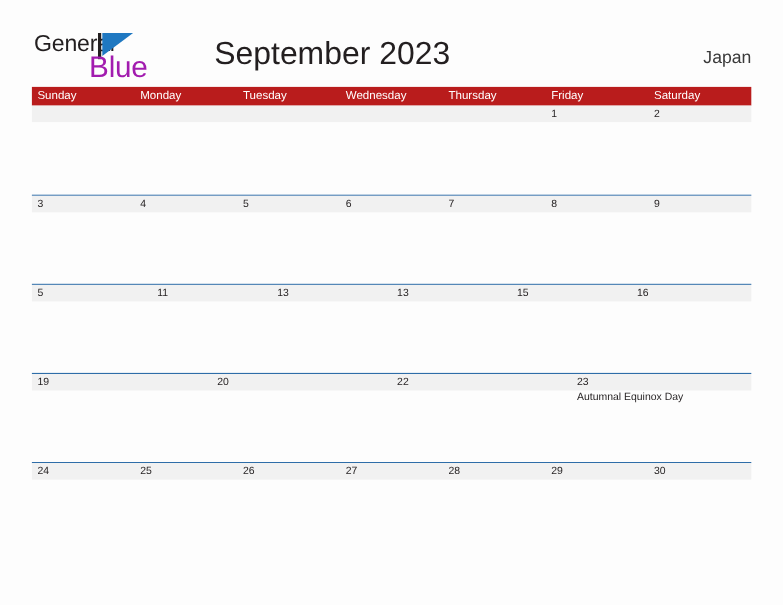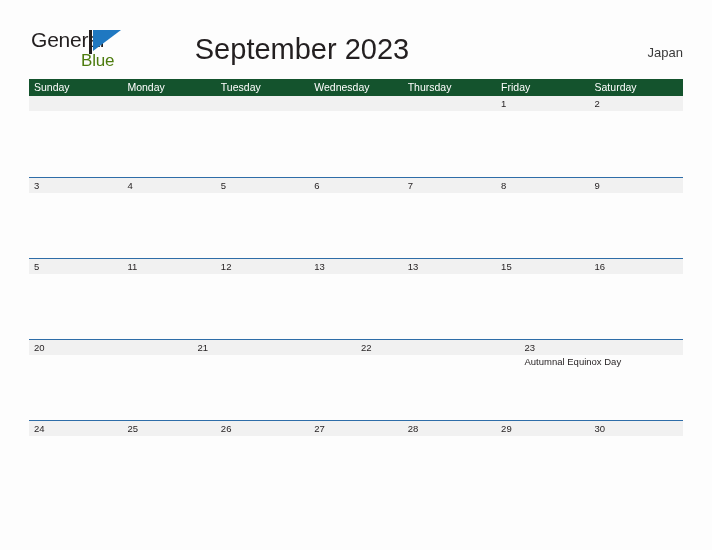--- a/index.html
+++ b/index.html
@@ -52,23 +52,23 @@
     position: absolute;
     left: 58px;
     top: 2px;
     width: 33px;
     height: 24px;
   }
   .logo-blue {
     position: absolute;
     left: 50px;
     top: 21px;
-    font-size: 17px;
+    font-size: 27px;
     letter-spacing: -0.2px;
-    color: #4d7c0f;
+    color: #a21caf;
     line-height: 24px;
     white-space: nowrap;
   }
 
   .title {
     position: absolute;
     left: 0;
     top: 31px;
     width: 604px;
     text-align: center;
@@ -76,39 +76,39 @@
     font-weight: normal;
     letter-spacing: 0px;
     color: #231F20;
     line-height: 36px;
   }
 
   .country {
     position: absolute;
     right: 29px;
     top: 45px;
-    font-size: 13px;
+    font-size: 16px;
     color: #3A3A3A;
     line-height: 16px;
     text-align: right;
   }
 
   
   .calendar {
     position: absolute;
     left: 29px;
     top: 79px;
     width: 654px;
   }
 
   .dow-row {
     display: flex;
     width: 654px;
     height: 17px;
-    background: #14532d;
+    background: #b91c1c;
   }
   .dow-cell {
     flex: 1 1 0;
     box-sizing: border-box;
     padding-left: 5px;
     font-size: 10.5px;
     color: #FFFFFF;
     line-height: 17px;
     white-space: nowrap;
     overflow: hidden;
@@ -258,44 +258,41 @@
         <div class="week-row">
           <div class="band-underlay"></div>
           <div class="week-cells">
             <div class="day-cell">
               <div class="day-num">5</div>
             </div>
             <div class="day-cell">
               <div class="day-num">11</div>
             </div>
             <div class="day-cell">
-              <div class="day-num">12</div>
-            </div>
-            <div class="day-cell">
               <div class="day-num">13</div>
             </div>
             <div class="day-cell">
               <div class="day-num">13</div>
             </div>
             <div class="day-cell">
               <div class="day-num">15</div>
             </div>
             <div class="day-cell">
               <div class="day-num">16</div>
             </div>
           </div>
         </div>
         <div class="week-row">
           <div class="band-underlay"></div>
           <div class="week-cells">
             <div class="day-cell">
+              <div class="day-num">19</div>
+            </div>
+            <div class="day-cell">
               <div class="day-num">20</div>
-            </div>
-            <div class="day-cell">
-              <div class="day-num">21</div>
             </div>
             <div class="day-cell">
               <div class="day-num">22</div>
             </div>
             <div class="day-cell">
               <div class="day-num">23</div>
               <div class="events">
                 <div class="event">Autumnal Equinox Day</div>
               </div>
             </div>

